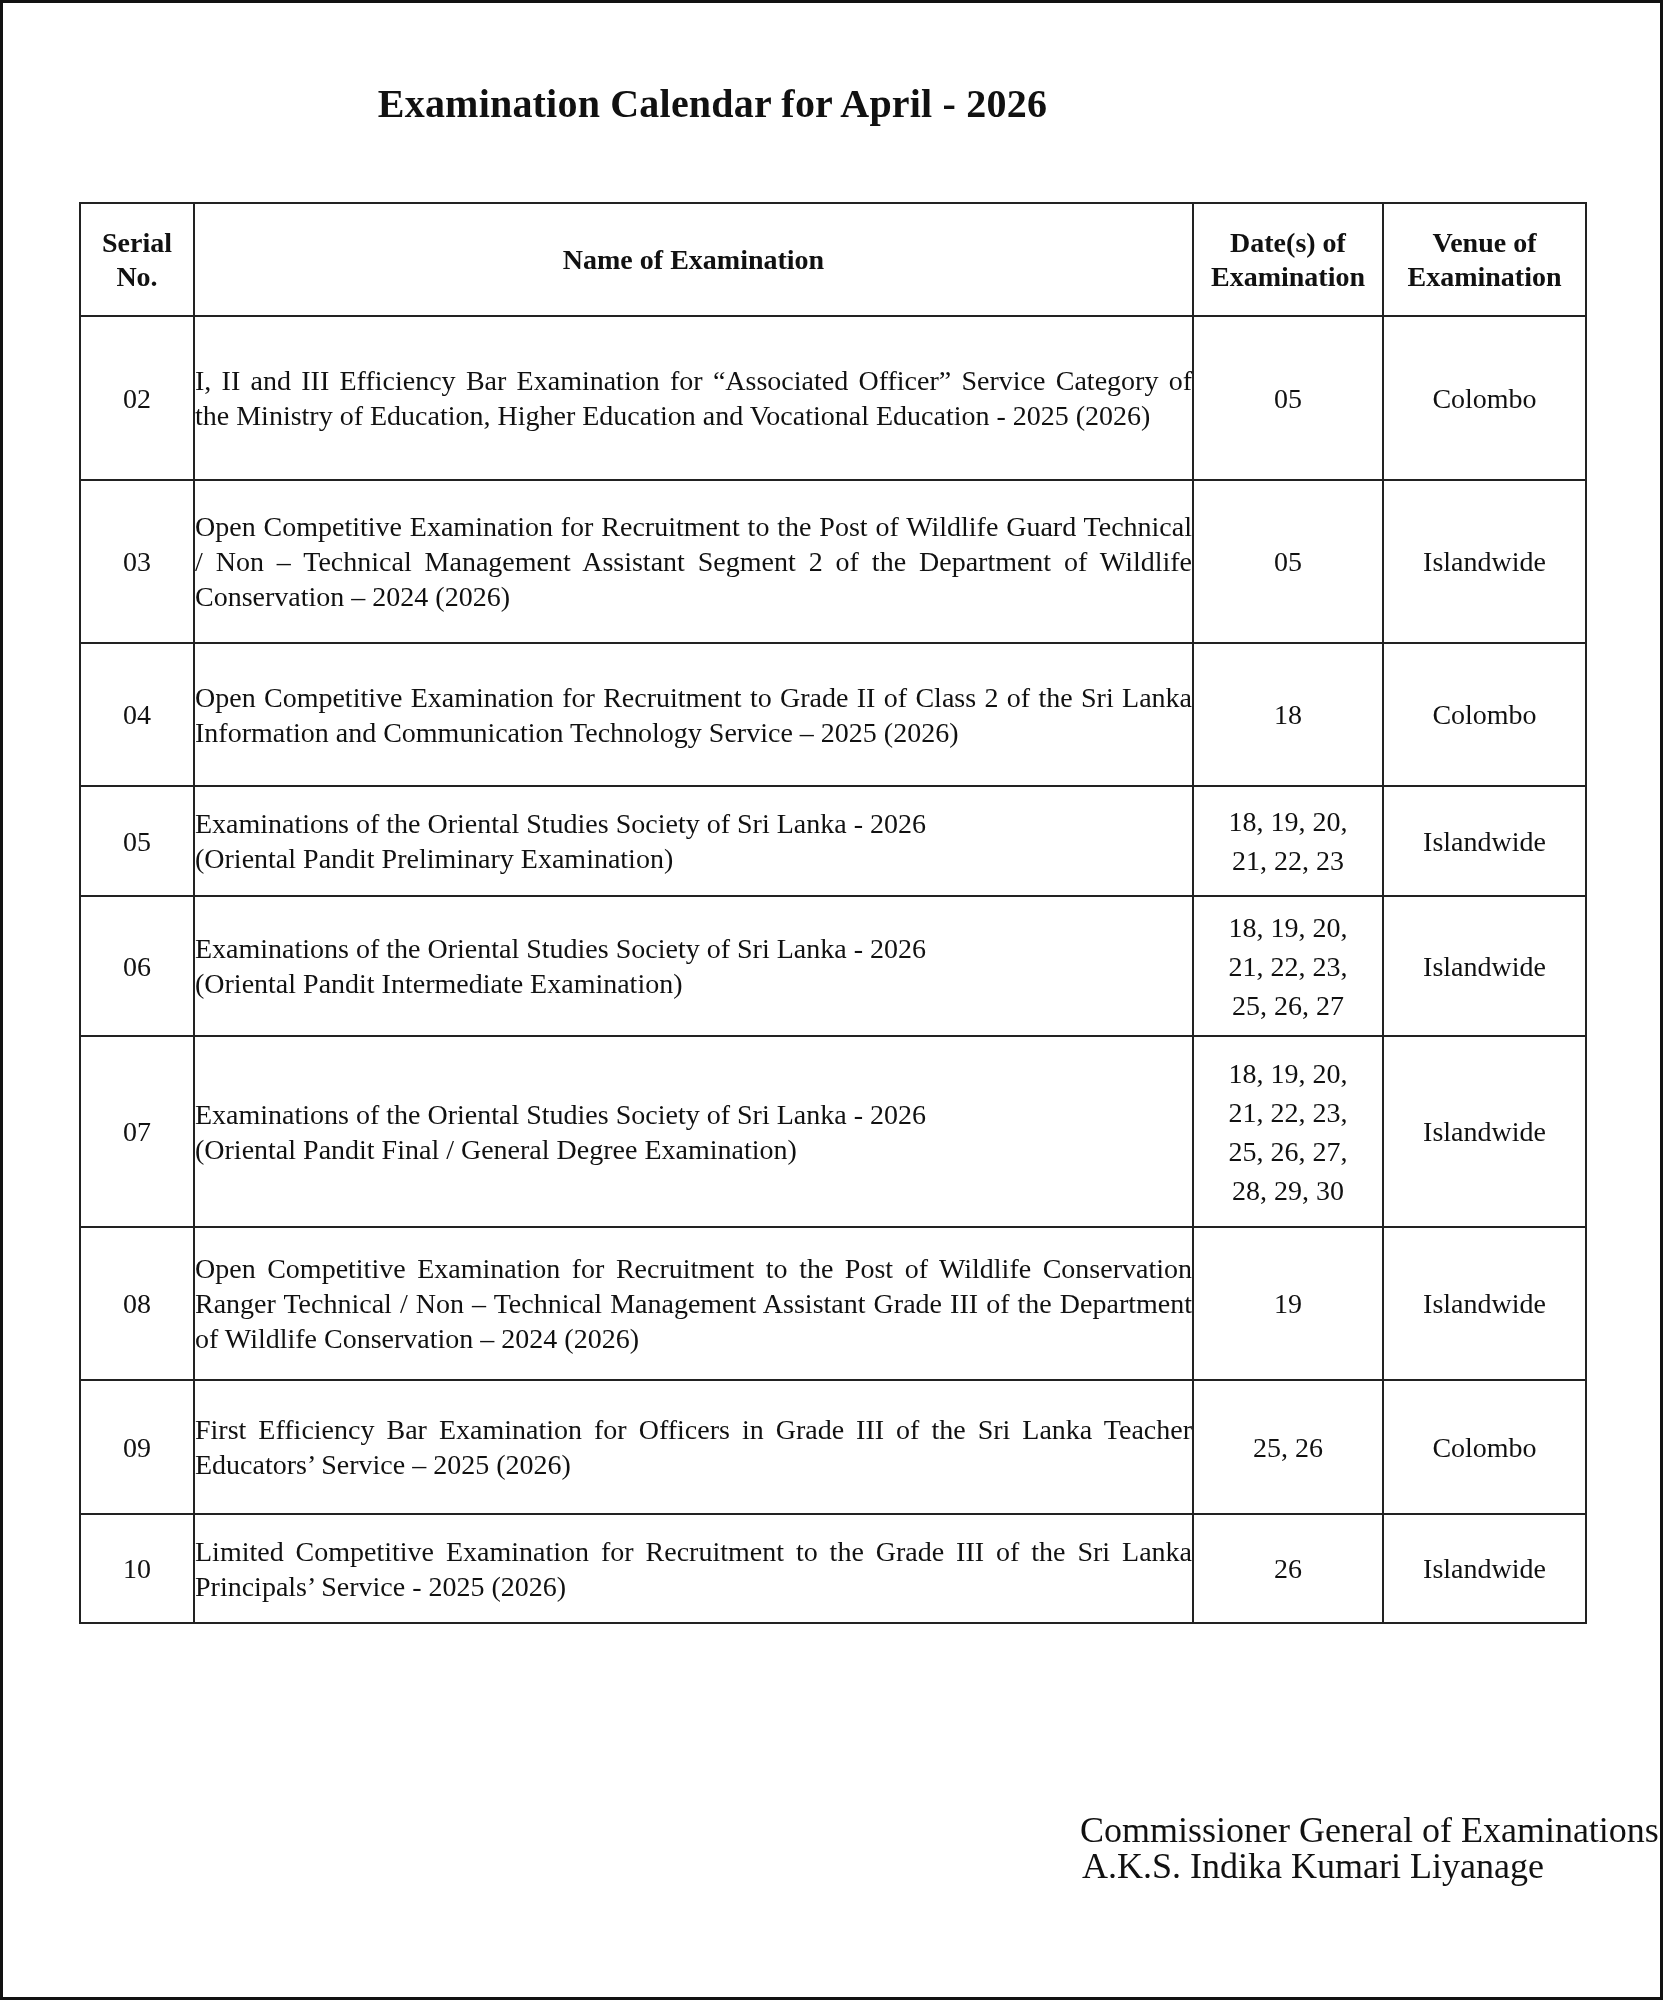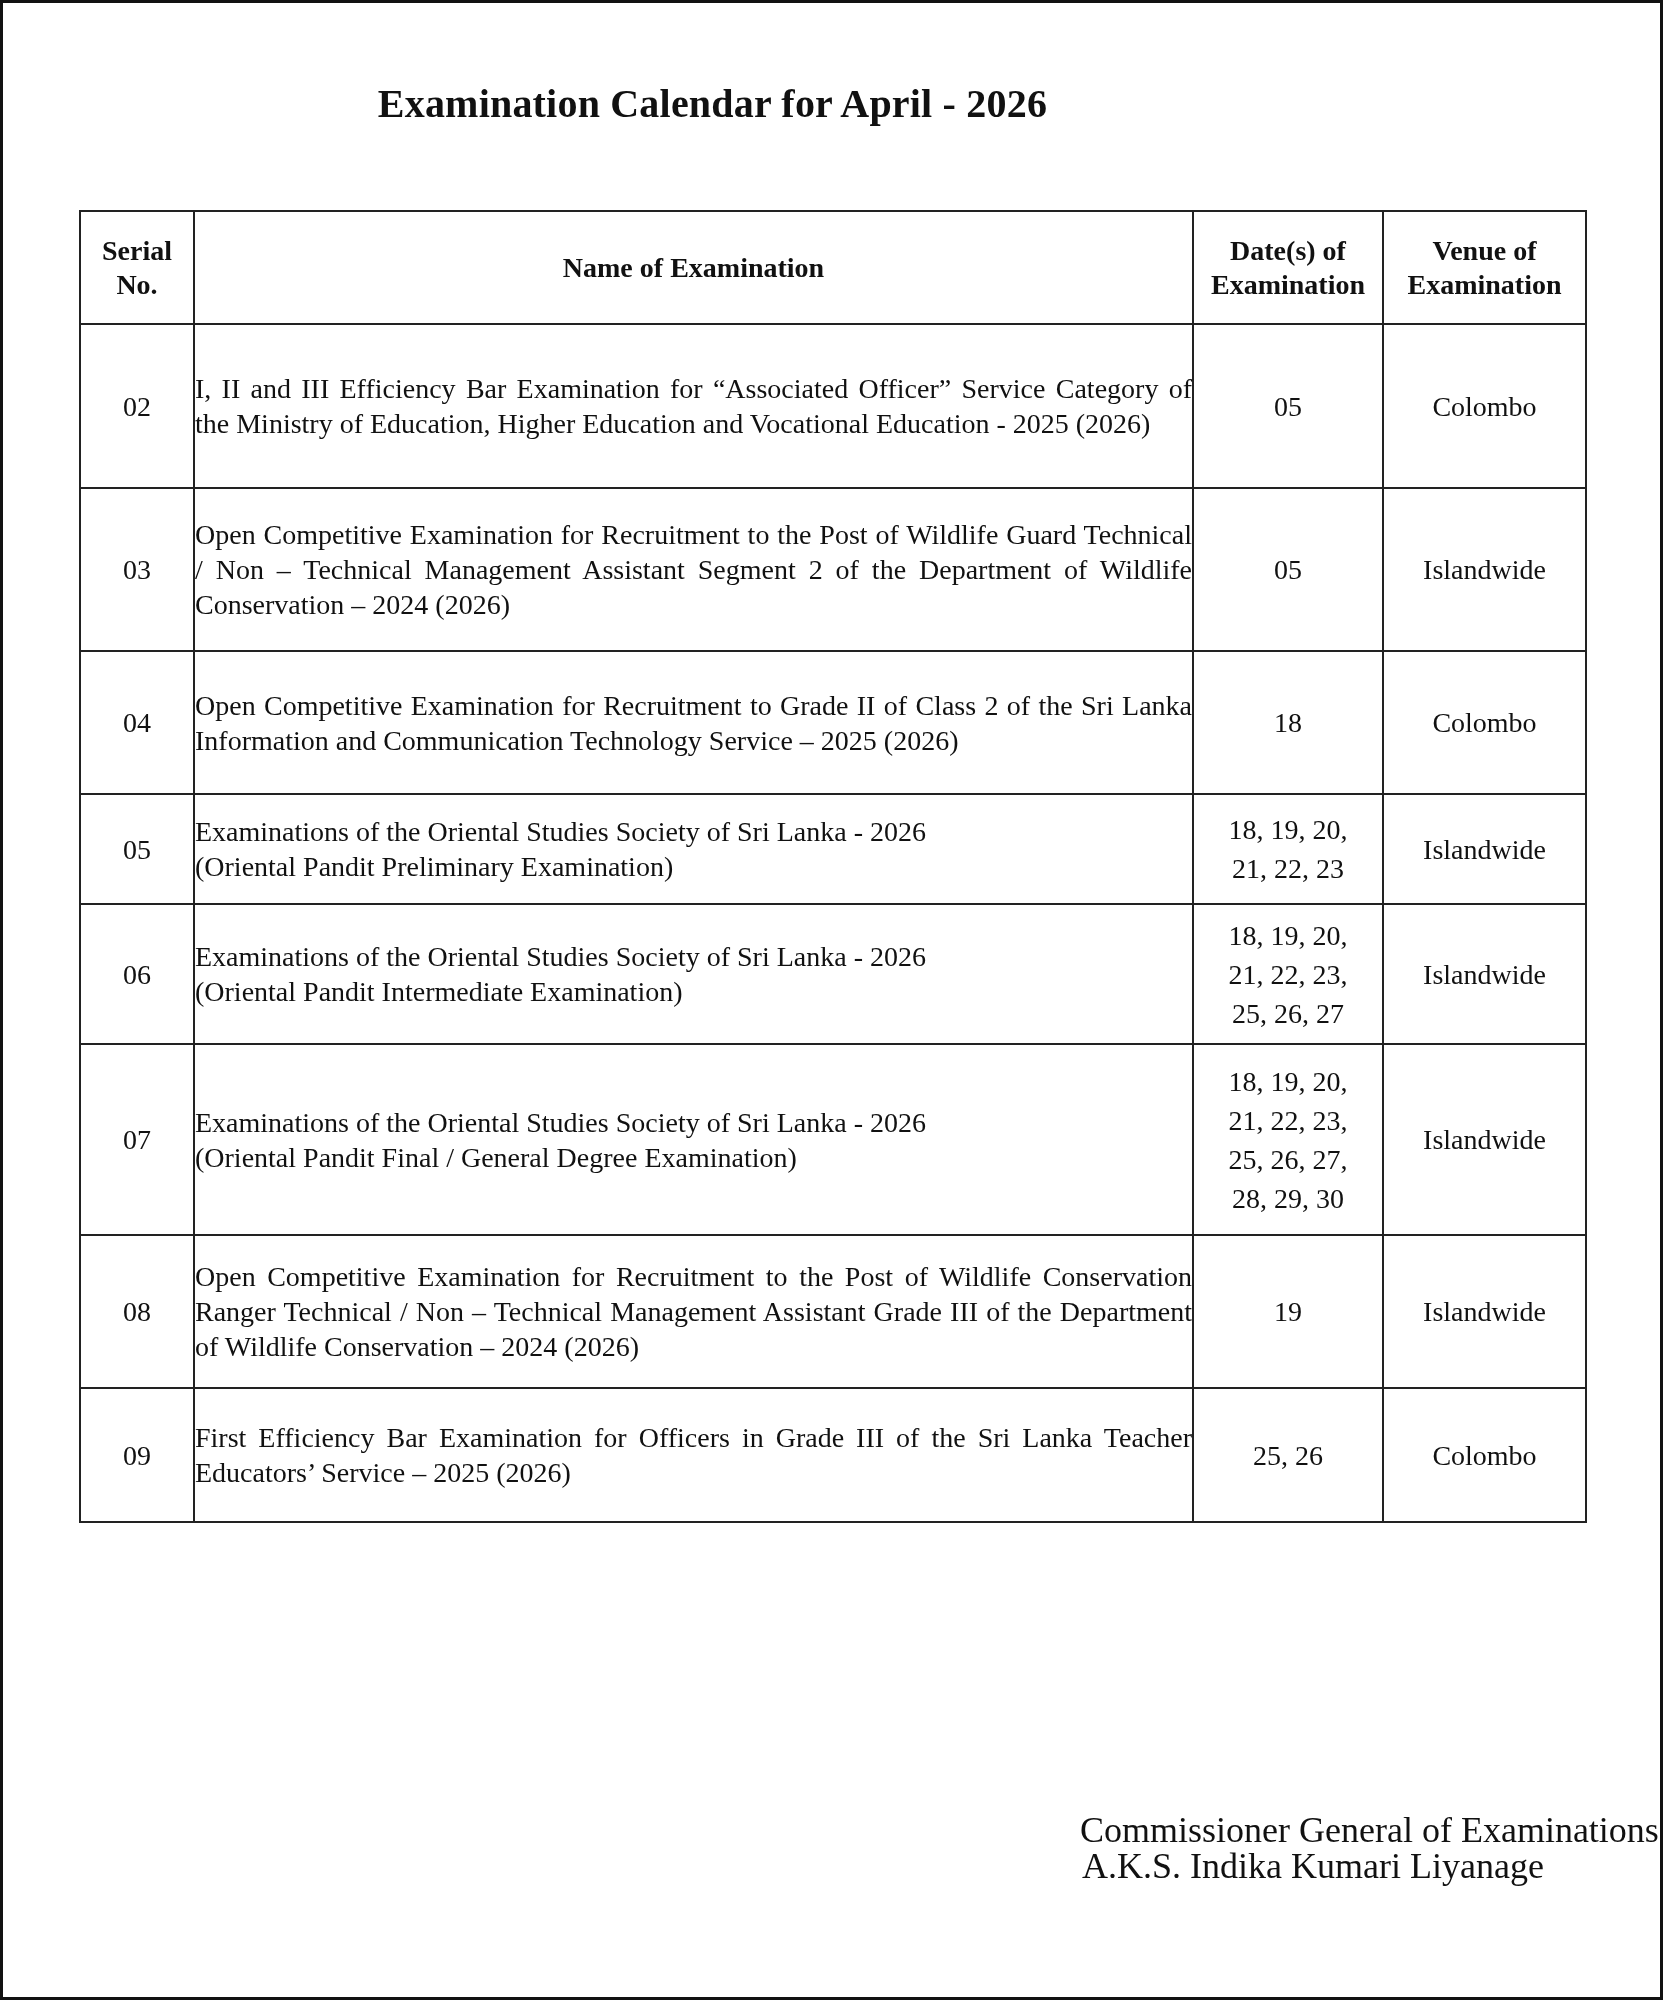--- a/index.html
+++ b/index.html
@@ -2,21 +2,21 @@
 <html><head>
 <meta charset="utf-8">
 <style>
   html, body { margin:0; padding:0; background:#fff; }
   body { width:1663px; height:2000px; position:relative; overflow:hidden;
          font-family:"Liberation Serif", "DejaVu Serif", serif; color:#111; }
   .page-border { position:absolute; left:0; top:0; width:1663px; height:2000px;
          box-sizing:border-box; border:3px solid #111; }
   .title { position:absolute; left:0; width:1425px; top:80px; text-align:center;
            font-weight:bold; font-size:40px; letter-spacing:0.2px; }
-  table.cal { position:absolute; left:79px; top:210px; width:1506px;
+  table.cal { position:absolute; left:79px; top:202px; width:1506px;
               border-collapse:collapse; table-layout:fixed;padding-left:20px; }
   table.cal td, table.cal th { border:2px solid #222; padding:0; vertical-align:middle; }
   table.cal th { font-weight:bold; font-size:28px; line-height:34px; text-align:center; height:111px; }
   td.serial, td.date, td.venue { text-align:center; font-size:28px; line-height:39px; }
   td.name { text-align:justify; font-size:28px; line-height:35px; padding:0 14px 0 14px; }
   td.name.left { text-align:left; }
   .name-line { display:block; }
   .sig { position:absolute; font-size:36px; line-height:40px; }
 </style>
 </head>
@@ -123,17 +123,25 @@
       <td class="venue">Islandwide</td>
     </tr>
     <tr style="height:134px">
       <td class="serial">09</td>
       <td class="name">First Efficiency Bar Examination for Officers in Grade III of the Sri Lanka Teacher Educators’ Service – 2025 (2026)</td>
       <td class="date">
           <span class="name-line">25, 26</span>
         </td>
       <td class="venue">Colombo</td>
     </tr>
+    <tr style="height:109px">
+      <td class="serial">10</td>
+      <td class="name">Limited Competitive Examination for Recruitment to the Grade III of the Sri Lanka Principals’ Service - 2025 (2026)</td>
+      <td class="date">
+          <span class="name-line">26</span>
+        </td>
+      <td class="venue">Islandwide</td>
+    </tr>
   </tbody>
 </table>
 
 <div class="sig" style="left:1082px; top:1846px;">A.K.S. Indika Kumari Liyanage</div>
 <div class="sig" style="left:1040px; top:1810px;margin-left:40px;">Commissioner General of Examinations</div>
 
 </body></html>

